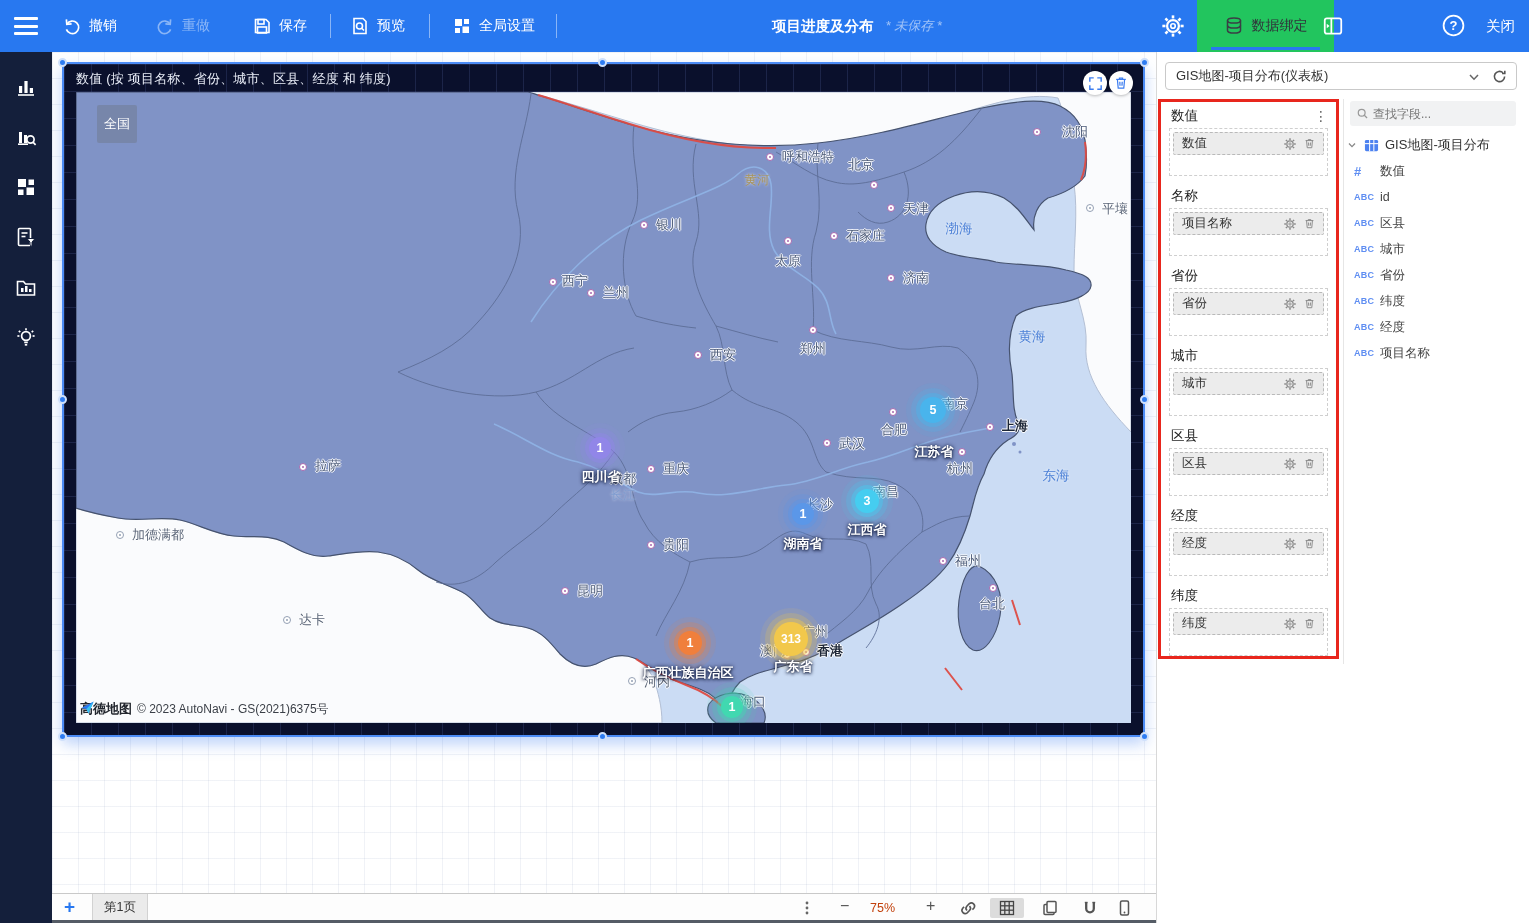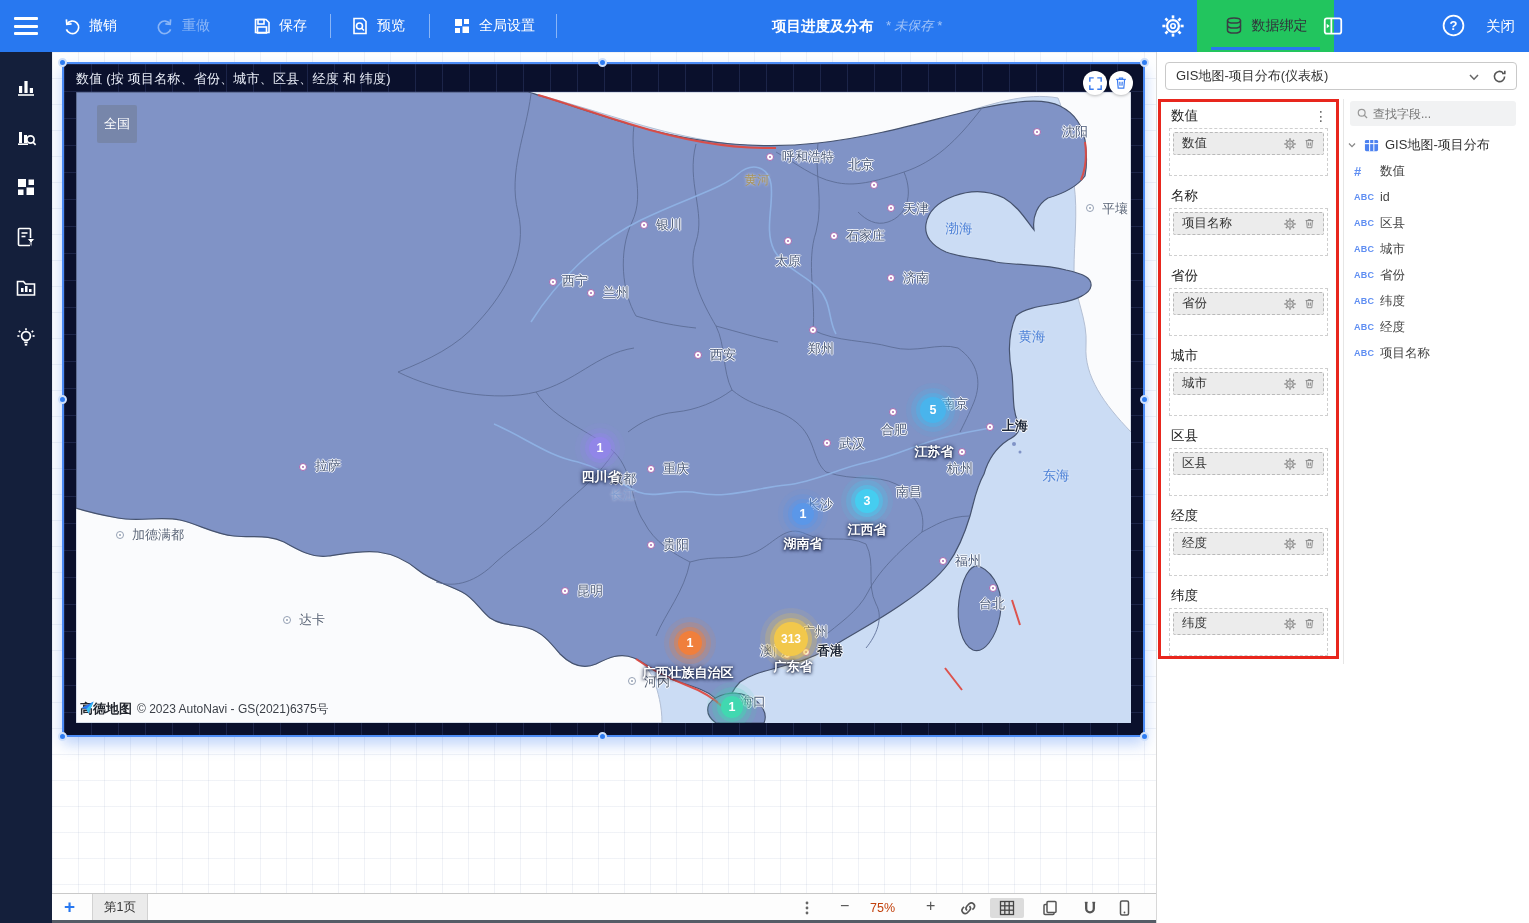--- a/index.html
+++ b/index.html
@@ -352,38 +352,38 @@
         <div class="clabel" style="left: 770px; top: 136px;">石家庄</div>
         <div class="cmark" style="left: 708px; top: 145px;"></div>
         <div class="clabel" style="left: 699px; top: 161px;">太原</div>
         <div class="cmark" style="left: 811px; top: 182px;"></div>
         <div class="clabel" style="left: 827px; top: 178px;">济南</div>
         <div class="cmark" style="left: 473px; top: 186px;"></div>
         <div class="clabel" style="left: 486px; top: 181px;">西宁</div>
         <div class="cmark" style="left: 511px; top: 197px;"></div>
         <div class="clabel" style="left: 527px; top: 193px;">兰州</div>
         <div class="cmark" style="left: 733px; top: 234px;"></div>
-        <div class="clabel" style="left: 724px; top: 249px; margin-left: 8px;">郑州</div>
+        <div class="clabel" style="left: 724px; top: 249px;">郑州</div>
         <div class="cmark" style="left: 618px; top: 259px;"></div>
         <div class="clabel" style="left: 634px; top: 255px;">西安</div>
         <div class="cmark" style="left: 223px; top: 371px;"></div>
         <div class="clabel" style="left: 239px; top: 366px;">拉萨</div>
         <div class="clabel" style="left: 534px; top: 343px; margin-top: 36px;">成都</div>
         <div class="cmark" style="left: 571px; top: 373px;"></div>
         <div class="clabel" style="left: 587px; top: 369px;">重庆</div>
         <div class="cmark" style="left: 747px; top: 347px;"></div>
         <div class="clabel" style="left: 763px; top: 344px;">武汉</div>
         <div class="cmark" style="left: 813px; top: 316px;"></div>
         <div class="clabel" style="left: 805px; top: 330px;">合肥</div>
         <div class="clabel" style="left: 866px; top: 304px;">南京</div>
         <div class="cmark" style="left: 910px; top: 331px;"></div>
         <div class="clabel em" style="left: 926px; top: 326px;">上海</div>
         <div class="cmark" style="left: 882px; top: 356px;"></div>
         <div class="clabel" style="left: 871px; top: 369px;">杭州</div>
-        <div class="clabel" style="left: 797px; top: 392px; margin-left: 23px;">南昌</div>
+        <div class="clabel" style="left: 797px; top: 392px;">南昌</div>
         <div class="clabel" style="left: 731px; top: 405px;">长沙</div>
         <div class="cmark" style="left: 571px; top: 449px;"></div>
         <div class="clabel" style="left: 587px; top: 445px;">贵阳</div>
         <div class="cmark" style="left: 485px; top: 495px;"></div>
         <div class="clabel" style="left: 501px; top: 491px;">昆明</div>
         <div class="cmark" style="left: 863px; top: 465px;"></div>
         <div class="clabel" style="left: 879px; top: 461px;">福州</div>
         <div class="cmark" style="left: 913px; top: 492px;"></div>
         <div class="clabel" style="left: 903px; top: 504px;">台北</div>
         <div class="clabel" style="left: 726px; top: 532px;">广州</div>

